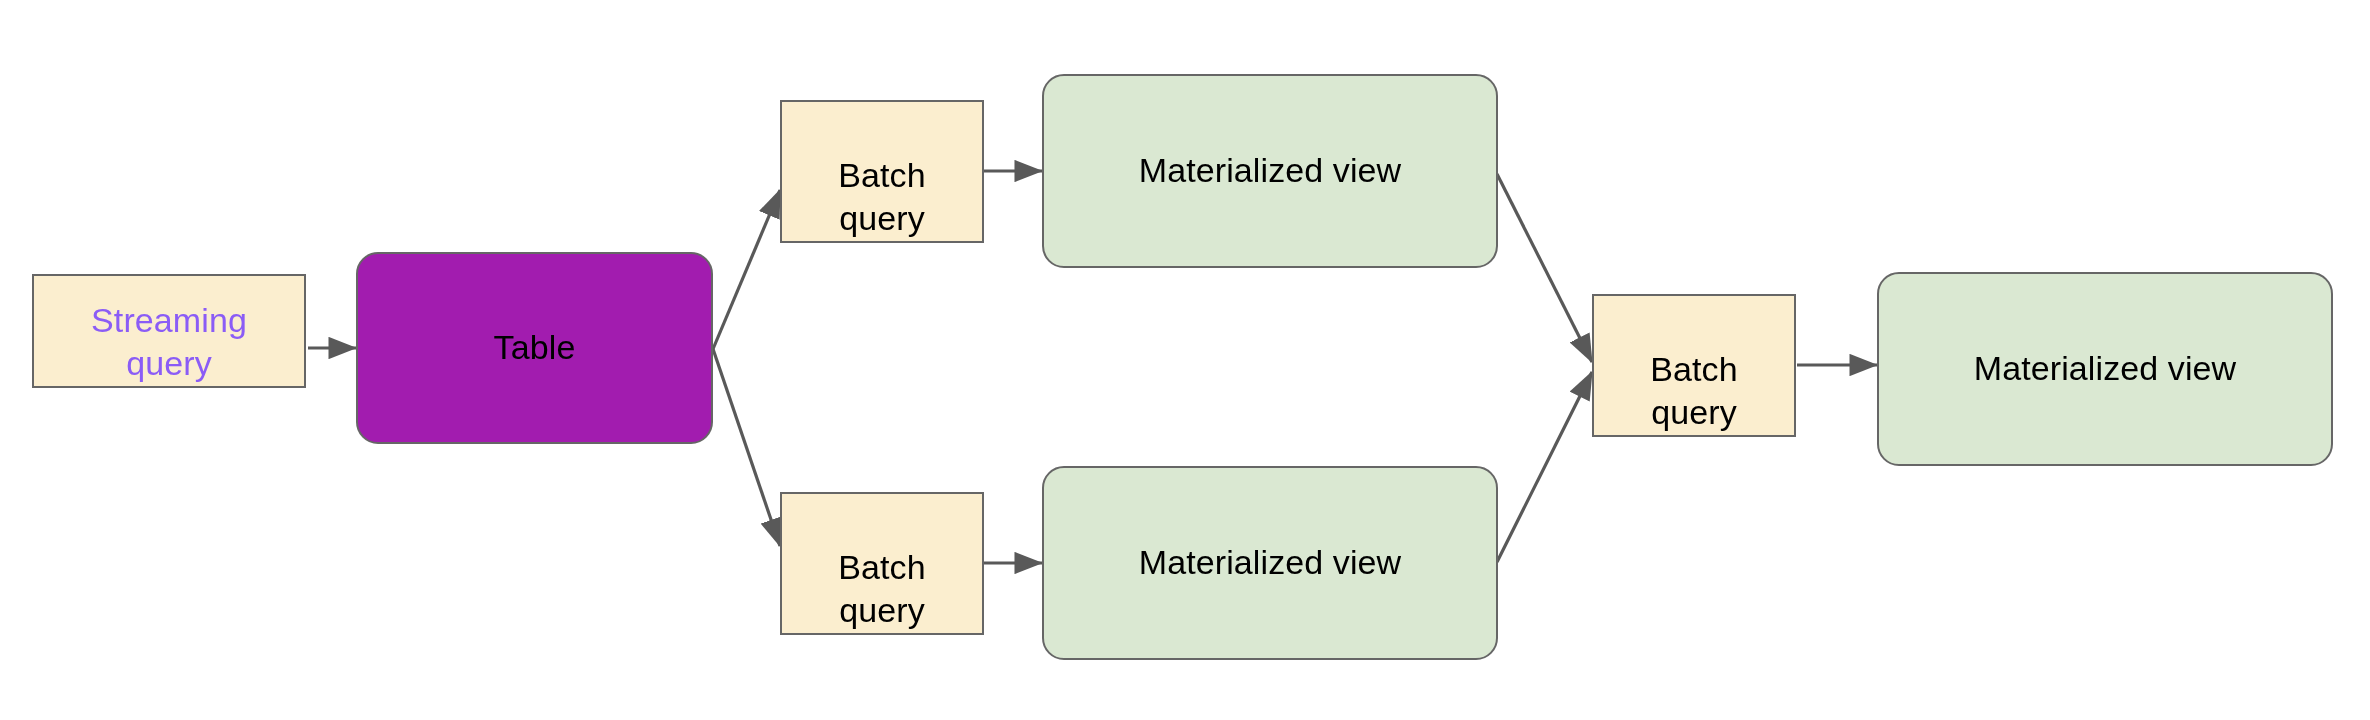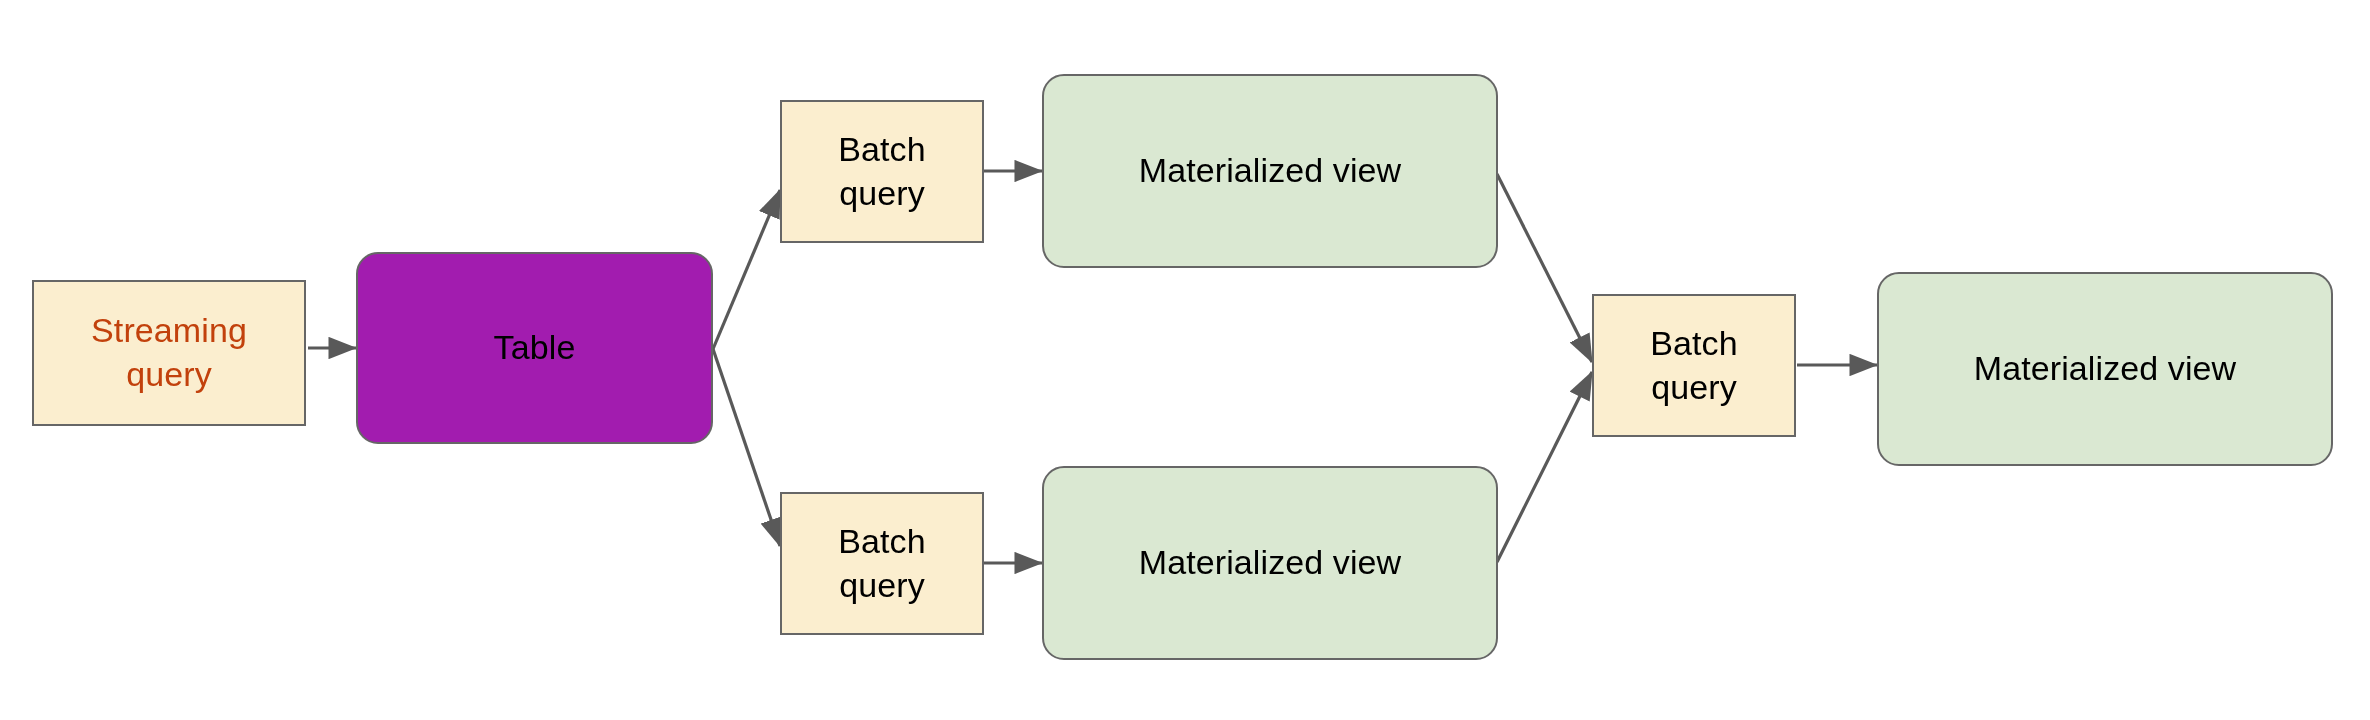--- a/index.html
+++ b/index.html
@@ -37,20 +37,21 @@
     color: #000000;
     font-family: "Liberation Sans", sans-serif;
     font-size: 34px;
     line-height: 1.28;
     letter-spacing: 0.1px;
     white-space: pre-line;
   }
   .node.query {
     background: #fbeecf;
     border-radius: 0;
+    align-items: flex-end;
   }
   .node.store {
     background: #dae8d2;
     border-radius: 22px;
     align-items: center;
   }
   .node-label {
     display: block;
     width: 100%;
     padding: 0 6px;
@@ -75,21 +76,21 @@
         <line x1="713" y1="349" x2="780" y2="546" stroke="#595959" stroke-width="3.2" marker-end="url(#arrow-head)"></line>
         <line x1="984" y1="171" x2="1042" y2="171" stroke="#595959" stroke-width="3.2" marker-end="url(#arrow-head)"></line>
         <line x1="984" y1="563" x2="1042" y2="563" stroke="#595959" stroke-width="3.2" marker-end="url(#arrow-head)"></line>
         <line x1="1497" y1="174" x2="1592" y2="362" stroke="#595959" stroke-width="3.2" marker-end="url(#arrow-head)"></line>
         <line x1="1497" y1="562" x2="1592" y2="372" stroke="#595959" stroke-width="3.2" marker-end="url(#arrow-head)"></line>
         <line x1="1797" y1="365" x2="1877" y2="365" stroke="#595959" stroke-width="3.2" marker-end="url(#arrow-head)"></line>
       </g>
   </svg>
 
   <div id="nodes-layer">
-      <div class="node query" style="left: 32px; top: 280px; width: 274px; height: 146px; background: rgb(251, 238, 207); border-color: rgb(102, 102, 102); color: #c2410c;"><span class="node-label">Streaming
+      <div class="node query" style="left: 32px; top: 274px; width: 274px; height: 114px; background: rgb(251, 238, 207); border-color: rgb(102, 102, 102); color: #8b5cf6;"><span class="node-label">Streaming
 query</span></div>
       <div class="node store" style="left: 356px; top: 252px; width: 357px; height: 192px; background: #a21caf; border-color: rgb(102, 102, 102); color: rgb(0, 0, 0);"><span class="node-label">Table</span></div>
       <div class="node query" style="left: 780px; top: 100px; width: 204px; height: 143px; background: rgb(251, 238, 207); border-color: rgb(102, 102, 102); color: rgb(0, 0, 0);"><span class="node-label">Batch
 query</span></div>
       <div class="node store" style="left: 1042px; top: 74px; width: 456px; height: 194px; background: rgb(218, 232, 210); border-color: rgb(102, 102, 102); color: rgb(0, 0, 0);"><span class="node-label">Materialized view</span></div>
       <div class="node query" style="left: 780px; top: 492px; width: 204px; height: 143px; background: rgb(251, 238, 207); border-color: rgb(102, 102, 102); color: rgb(0, 0, 0);"><span class="node-label">Batch
 query</span></div>
       <div class="node store" style="left: 1042px; top: 466px; width: 456px; height: 194px; background: rgb(218, 232, 210); border-color: rgb(102, 102, 102); color: rgb(0, 0, 0);"><span class="node-label">Materialized view</span></div>
       <div class="node query" style="left: 1592px; top: 294px; width: 204px; height: 143px; background: rgb(251, 238, 207); border-color: rgb(102, 102, 102); color: rgb(0, 0, 0);"><span class="node-label">Batch
 query</span></div>

